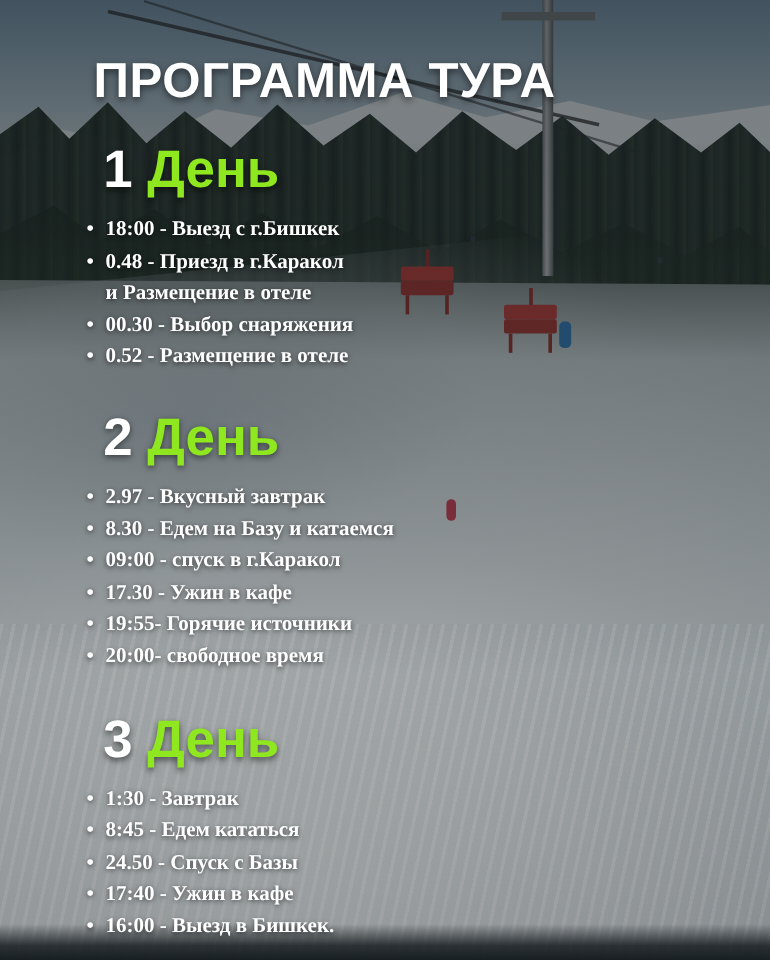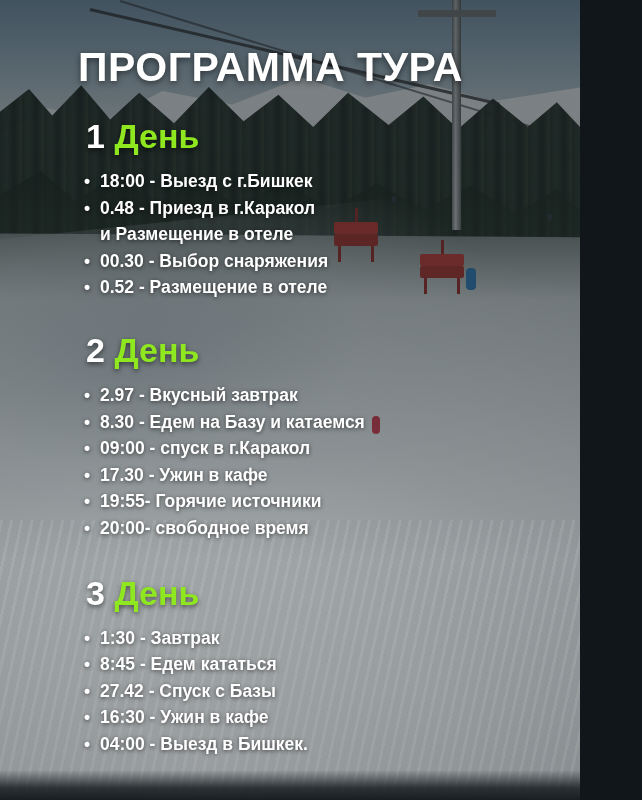--- a/index.html
+++ b/index.html
@@ -9,21 +9,21 @@
   body {
     width: 642px;
     height: 800px;
     font-family: "Liberation Sans", sans-serif;
     background: #11161a;
     overflow: hidden;
   }
 
   .poster {
     position: relative;
-    width: 580px;
+    width: 642px;
     height: 800px;
     overflow: hidden;
   }
 
   
   .photo {
     position: absolute;
     inset: 0;
     background:
       
@@ -143,28 +143,28 @@
   .main-title {
     font-size: 41px;
     font-weight: 800;
     letter-spacing: 0.5px;
     margin: 0 0 26px 12px;
     text-shadow: 0 2px 6px rgba(0,0,0,.55);
     white-space: nowrap;
   }
   .day-block { margin-bottom: 16px; }
   .day-title {
-    font-size: 34px;
+    font-size: 44px;
     font-weight: 800;
     color: #8fe81f;
     margin: 0 0 10px 20px;
     text-shadow: 0 2px 5px rgba(0,0,0,.55);
   }
   .day-title .num { color: #ffffff; }
-  .items { list-style: none; margin: 12px; padding: 0 0 0 4px; }
+  .items { list-style: none; margin: 0; padding: 0 0 0 4px; font-family: Liberation Serif, serif; }
   .items li {
     position: relative;
     font-size: 17.5px;
     font-weight: 700;
     line-height: 1.52;
     padding-left: 18px;
     text-shadow: 0 1px 4px rgba(0,0,0,.6);
     white-space: pre-line;
   }
   .items li::before {
@@ -258,20 +258,20 @@
     <div class="spacer-3"></div>
 
     <div class="day-block">
       <div class="day-title">
         <span class="num">3</span>
         <span>День</span>
       </div>
       <ul class="items">
         <li>1:30 - Завтрак</li>
         <li>8:45 - Едем кататься</li>
-        <li>27.42 - Спуск с Базы</li>
-        <li>16:30 - Ужин в кафе</li>
-        <li>04:00 - Выезд в Бишкек.</li>
+        <li>24.50 - Спуск с Базы</li>
+        <li>17:40 - Ужин в кафе</li>
+        <li>16:00 - Выезд в Бишкек.</li>
       </ul>
     </div>
 
   </div>
 </div>
 
 </body></html>

